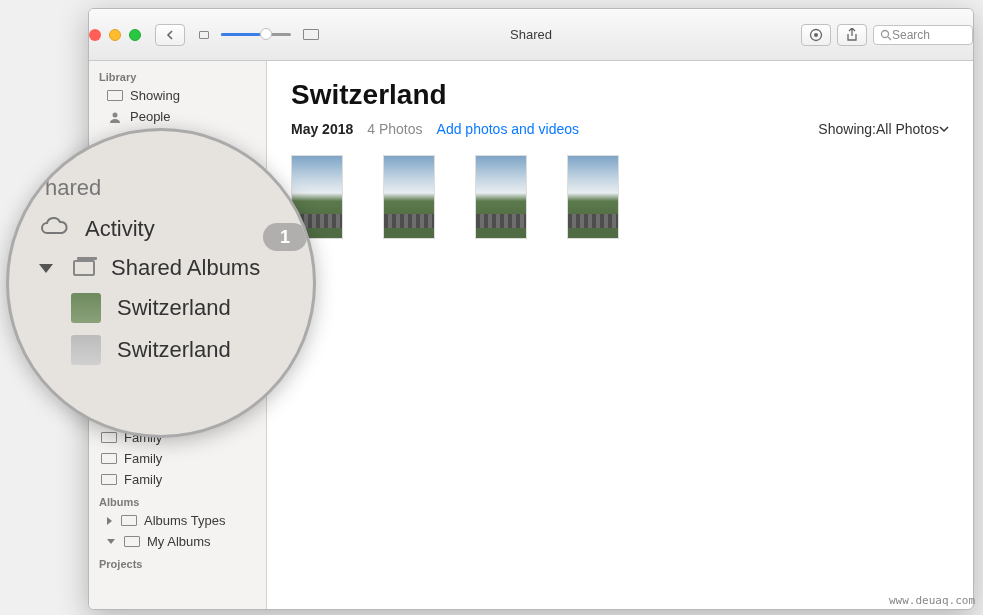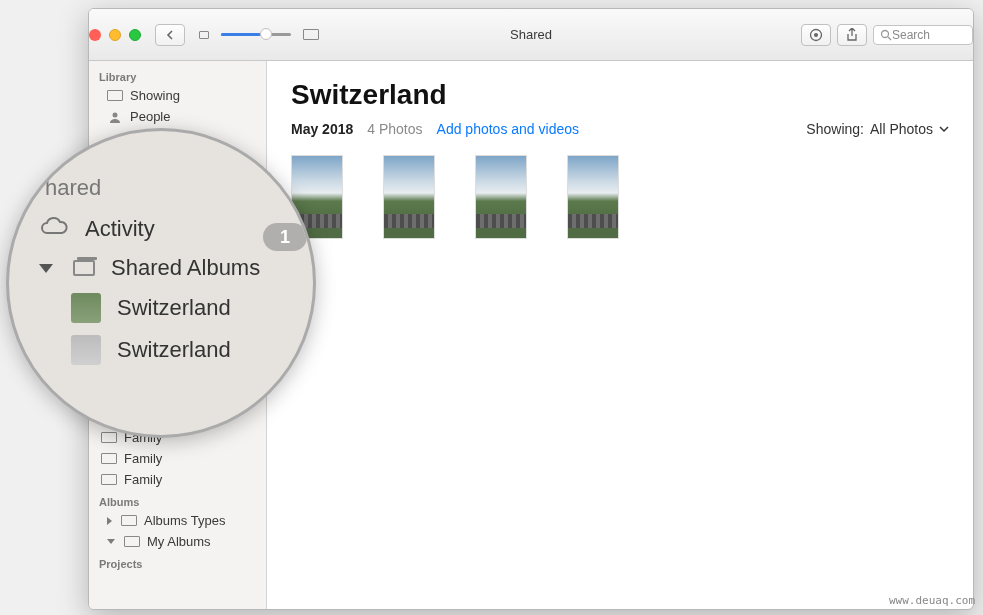--- a/index.html
+++ b/index.html
@@ -26,21 +26,21 @@
     .sb-item.child { padding-left: 12px; }
     .sb-icon { width: 16px; height: 12px; display: inline-flex; align-items: center; justify-content: center; color: #7c7c7c; }
     .chev { width: 0; height: 0; border-top: 4px solid transparent; border-bottom: 4px solid transparent; border-left: 5px solid #7c7c7c; margin-right: 2px; }
     .chev.down { border-left: 4px solid transparent; border-right: 4px solid transparent; border-top: 5px solid #7c7c7c; border-bottom:none; }
     .content { flex: 1; padding: 18px 24px; overflow: hidden; }
     .album-title { font-size: 28px; font-weight: 700; color: #111; }
     .meta { display: flex; align-items: center; gap: 14px; margin-top: 10px; font-size: 14px; }
     .meta .date { font-weight: 600; color: #222; }
     .meta .count { color: #8a8a8a; }
     .meta .add { color: #0a7aff; }
-    .showing { margin-left: auto; color: #333; display: flex; align-items: center; gap: 6px; }
+    .showing { margin-left: auto; color: #333; display: flex; align-items: center; }
     .thumbs { display: flex; gap: 40px; margin-top: 18px; }
     .thumb { width: 52px; height: 84px; background: linear-gradient(to bottom, #7ea5c7 0%, #c9d8e4 30%, #e8edf0 45%, #5b7a4c 55%, #516c44 80%); border: 1px solid #ddd; position: relative; }
     .thumb::after { content:""; position:absolute; bottom:10px; left:0; right:0; height:14px; background: repeating-linear-gradient(90deg,#4d4d4d 0 4px,#6e6e6e 4px 8px); }
     
     .magnifier { position: absolute; top: 128px; left: 6px; width: 310px; height: 310px; border: 3px solid #aaa; border-radius: 50%; background: #e6e3df; box-shadow: 0 4px 20px rgba(0,0,0,0.25); overflow: hidden; }
     .mag-inner { padding: 40px 12px 12px 12px; font-size: 20px; color: #333; }
     .mag-section { font-size: 22px; color: #777; padding: 4px 0 8px 24px; }
     .mag-item { display: flex; align-items: center; gap: 16px; padding: 6px 0 6px 18px; font-size: 22px; }
     .mag-item.child { padding-left: 50px; }
     .mag-badge { position: absolute; top: 92px; right: 6px; background: #b0afae; color: #fff; font-size: 18px; font-weight: 600; border-radius: 14px; width: 44px; height: 28px; display: flex; align-items: center; justify-content: center; }

